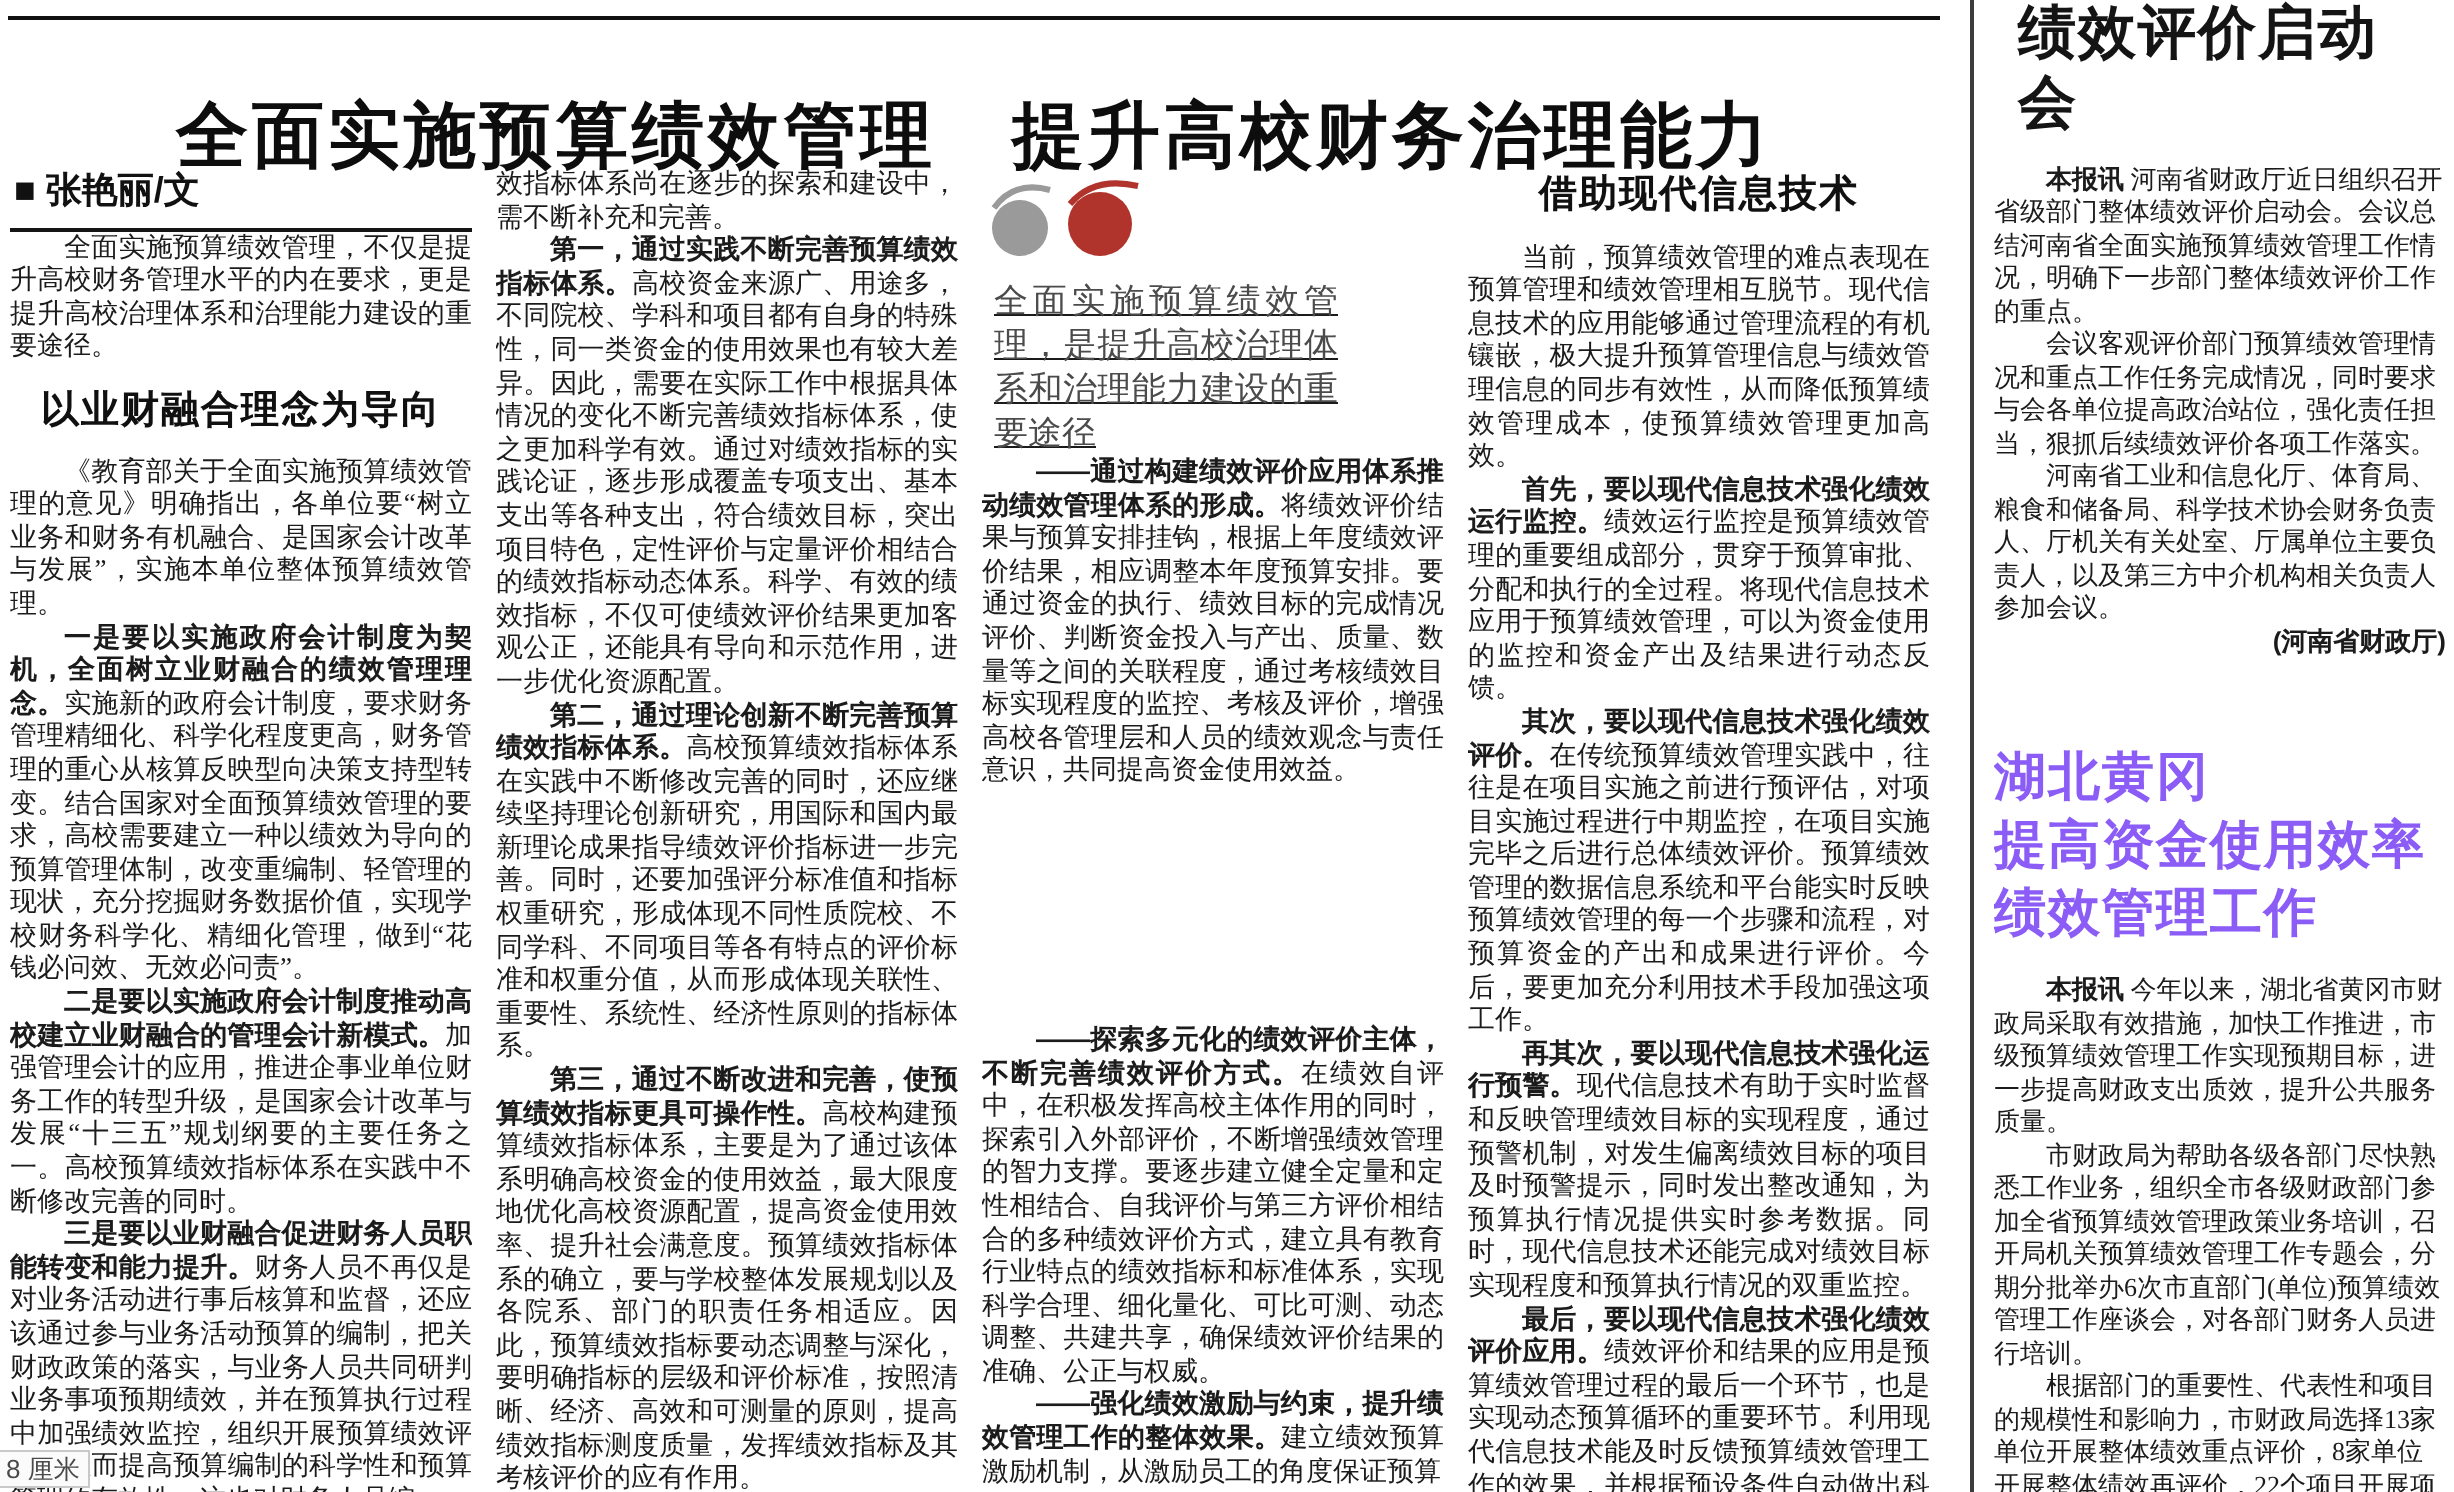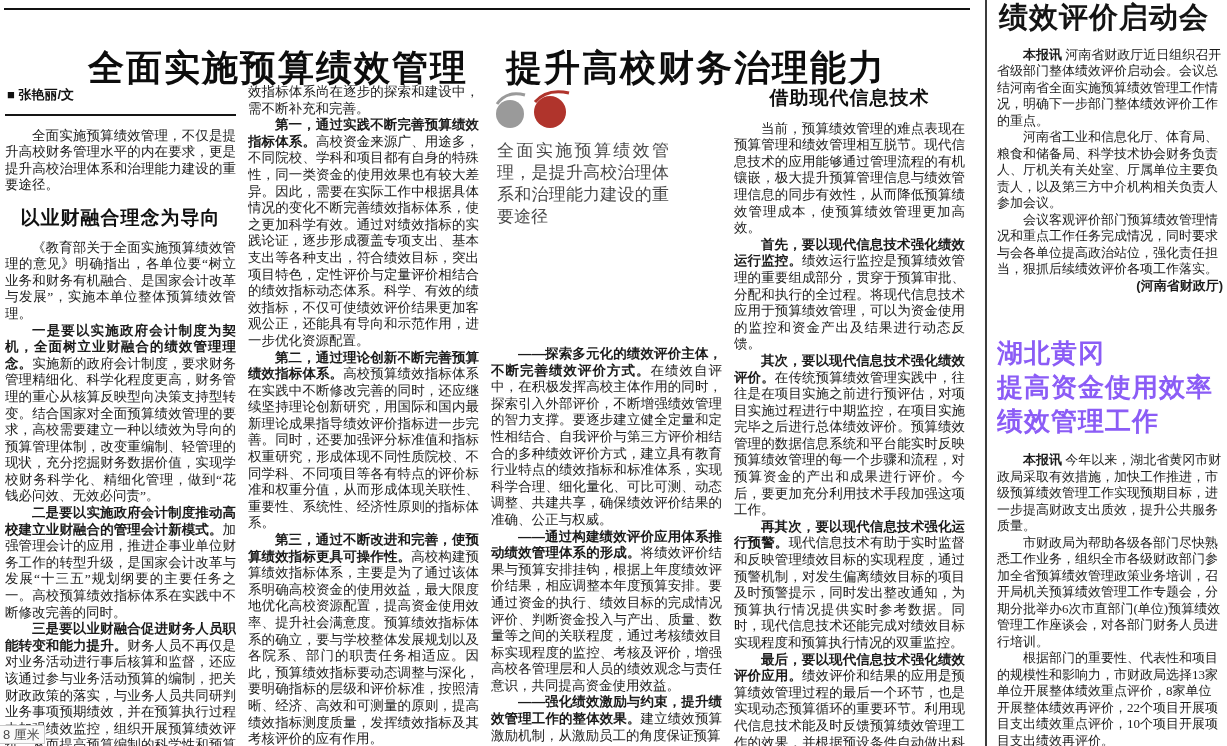--- a/index.html
+++ b/index.html
@@ -22,46 +22,46 @@
   .cols {
     position: absolute; left: 5px; top: 84px; width: 966px; height: 662px;
     display: flex; gap: 12px;
   }
   .col {
     width: 231px; height: 662px; overflow: hidden;
     font-size: 13.5px; line-height: 16.6px; text-align: justify;
   }
   .byline {
     font-family: "Liberation Sans", "DejaVu Sans", sans-serif;
-    font-weight: bold; font-size: 13px; color: #111;
-    padding: 3px 0 10px 2px; border-bottom: 2px solid #151515; margin-bottom: 12px;
+    font-weight: bold; font-size: 18px; color: #111;
+    padding: 3px 0 10px 2px; border-bottom: 2px solid #151515; margin-bottom: 0;
   }
   p.para { margin: 0; text-indent: 2em; }
   p.para.noindent { text-indent: 0; }
   .lead { font-family: "Liberation Sans", "DejaVu Sans", sans-serif; font-weight: bold; }
   .colhead {
     font-family: "Liberation Sans", "DejaVu Sans", sans-serif; font-weight: bold;
     text-align: center; font-size: 19px; margin: 16px 0 13px; letter-spacing: 1px; color: #101010;
   }
   .colhead.top { margin: 6px 0 14px; font-family: Liberation Serif, serif; }
   
-  .quote-block { padding: 2px 0 0 2px; }
+  .quote-block { padding: 2px 0 0 2px; text-decoration: underline; }
   .quote-icon { display: block; margin: 2px 0 10px 0; }
   .quote-text {
     font-family: "Liberation Sans", "DejaVu Sans", sans-serif;
     font-size: 17px; line-height: 22px; color: #4b4b4b;
     width: 172px; text-align: justify; margin-left: 4px;
   }
   .col3-first { margin-top: 118px !important; }
   
   .v-divider { position: absolute; left: 985px; top: 0; width: 2px; height: 746px; background: #3c3c3c; }
   .sidebar { position: absolute; left: 997px; top: 0; width: 226px; height: 746px; overflow: hidden; }
   .sb-title {
     font-family: "Liberation Sans", "DejaVu Sans", sans-serif; font-weight: 600;
-    font-size: 29px; line-height: 1.2; margin: 0 2px 12px; letter-spacing: 1px; color: #141414;
+    font-size: 29px; line-height: 1.2; margin: 0 12px 12px; letter-spacing: 1px; color: #141414;
   }
   .sb-title2 {
     font-family: Liberation Sans, sans-serif; font-weight: 600;
     font-size: 26px; line-height: 34px; margin: 42px 0 14px; letter-spacing: 1px; color: #8b5cf6;
   }
   .sb-title2 span { display: block; }
   .sidebar p.para { font-size: 13px; line-height: 16.5px; }
   .sb-attr {
     text-align: right; text-indent: 0; margin: 2px 0 0;
     font-family: "Liberation Sans", "DejaVu Sans", sans-serif; font-weight: bold; font-size: 13px;
@@ -104,22 +104,22 @@
     <div class="col">
       <div class="quote-block">
         <svg class="quote-icon" width="84" height="42" viewBox="0 0 84 42">
           <path d="M4 16 Q14 2 32 7" fill="none" stroke-width="3" stroke="#9a9a9a"></path>
           <circle cx="17" cy="26" r="14" fill="#9a9a9a"></circle>
           <path d="M42 14 Q54 0 76 5" fill="none" stroke-width="3" stroke="#b0342c"></path>
           <circle cx="57" cy="24" r="16" fill="#b0342c"></circle>
         </svg>
         <div class="quote-text">全面实施预算绩效管理，是提升高校治理体系和治理能力建设的重要途径</div>
       </div>
+      <p class="para"><b class="lead">——通过构建绩效评价应用体系推动绩效管理体系的形成。</b><span>将绩效评价结果与预算安排挂钩，根据上年度绩效评价结果，相应调整本年度预算安排。要通过资金的执行、绩效目标的完成情况评价、判断资金投入与产出、质量、数量等之间的关联程度，通过考核绩效目标实现程度的监控、考核及评价，增强高校各管理层和人员的绩效观念与责任意识，共同提高资金使用效益。</span></p>
       <p class="para col3-first"><b class="lead">——探索多元化的绩效评价主体，不断完善绩效评价方式。</b><span>在绩效自评中，在积极发挥高校主体作用的同时，探索引入外部评价，不断增强绩效管理的智力支撑。要逐步建立健全定量和定性相结合、自我评价与第三方评价相结合的多种绩效评价方式，建立具有教育行业特点的绩效指标和标准体系，实现科学合理、细化量化、可比可测、动态调整、共建共享，确保绩效评价结果的准确、公正与权威。</span></p>
-      <p class="para"><b class="lead">——通过构建绩效评价应用体系推动绩效管理体系的形成。</b><span>将绩效评价结果与预算安排挂钩，根据上年度绩效评价结果，相应调整本年度预算安排。要通过资金的执行、绩效目标的完成情况评价、判断资金投入与产出、质量、数量等之间的关联程度，通过考核绩效目标实现程度的监控、考核及评价，增强高校各管理层和人员的绩效观念与责任意识，共同提高资金使用效益。</span></p>
       <p class="para"><b class="lead">——强化绩效激励与约束，提升绩效管理工作的整体效果。</b><span>建立绩效预算激励机制，从激励员工的角度保证预算</span></p>
     </div>
 
     <div class="col">
       <h2 class="colhead top">借助现代信息技术</h2>
       <p class="para">当前，预算绩效管理的难点表现在预算管理和绩效管理相互脱节。现代信息技术的应用能够通过管理流程的有机镶嵌，极大提升预算管理信息与绩效管理信息的同步有效性，从而降低预算绩效管理成本，使预算绩效管理更加高效。</p>
       <p class="para"><b class="lead">首先，要以现代信息技术强化绩效运行监控。</b><span>绩效运行监控是预算绩效管理的重要组成部分，贯穿于预算审批、分配和执行的全过程。将现代信息技术应用于预算绩效管理，可以为资金使用的监控和资金产出及结果进行动态反馈。</span></p>
       <p class="para"><b class="lead">其次，要以现代信息技术强化绩效评价。</b><span>在传统预算绩效管理实践中，往往是在项目实施之前进行预评估，对项目实施过程进行中期监控，在项目实施完毕之后进行总体绩效评价。预算绩效管理的数据信息系统和平台能实时反映预算绩效管理的每一个步骤和流程，对预算资金的产出和成果进行评价。今后，要更加充分利用技术手段加强这项工作。</span></p>
       <p class="para"><b class="lead">再其次，要以现代信息技术强化运行预警。</b><span>现代信息技术有助于实时监督和反映管理绩效目标的实现程度，通过预警机制，对发生偏离绩效目标的项目及时预警提示，同时发出整改通知，为预算执行情况提供实时参考数据。同时，现代信息技术还能完成对绩效目标实现程度和预算执行情况的双重监控。</span></p>
       <p class="para"><b class="lead">最后，要以现代信息技术强化绩效评价应用。</b><span>绩效评价和结果的应用是预算绩效管理过程的最后一个环节，也是实现动态预算循环的重要环节。利用现代信息技术能及时反馈预算绩效管理工作的效果，并根据预设条件自动做出科学有效的评价和分析，提高预算绩效评价结果的应用效果，也为提升后的预算绩效管理工</span></p>
@@ -127,22 +127,22 @@
 
   </div>
 </div>
 
 <div class="v-divider"></div>
 
 <div class="sidebar">
   <div>
     <h2 class="sb-title">绩效评价启动会</h2>
     <p class="para"><b class="lead">本报讯</b><span> 河南省财政厅近日组织召开省级部门整体绩效评价启动会。会议总结河南省全面实施预算绩效管理工作情况，明确下一步部门整体绩效评价工作的重点。</span></p>
+    <p class="para">会议客观评价部门预算绩效管理情况和重点工作任务完成情况，同时要求与会各单位提高政治站位，强化责任担当，狠抓后续绩效评价各项工作落实。</p>
     <p class="para">河南省工业和信息化厅、体育局、粮食和储备局、科学技术协会财务负责人、厅机关有关处室、厅属单位主要负责人，以及第三方中介机构相关负责人参加会议。</p>
-    <p class="para">会议客观评价部门预算绩效管理情况和重点工作任务完成情况，同时要求与会各单位提高政治站位，强化责任担当，狠抓后续绩效评价各项工作落实。</p>
     <p class="para sb-attr">(河南省财政厅)</p>
   </div>
 
   <div>
     <h2 class="sb-title2">
       <span>湖北黄冈</span>
       <span>提高资金使用效率</span>
       <span>绩效管理工作</span>
     </h2>
     <p class="para"><b class="lead">本报讯</b><span> 今年以来，湖北省黄冈市财政局采取有效措施，加快工作推进，市级预算绩效管理工作实现预期目标，进一步提高财政支出质效，提升公共服务质量。</span></p>

